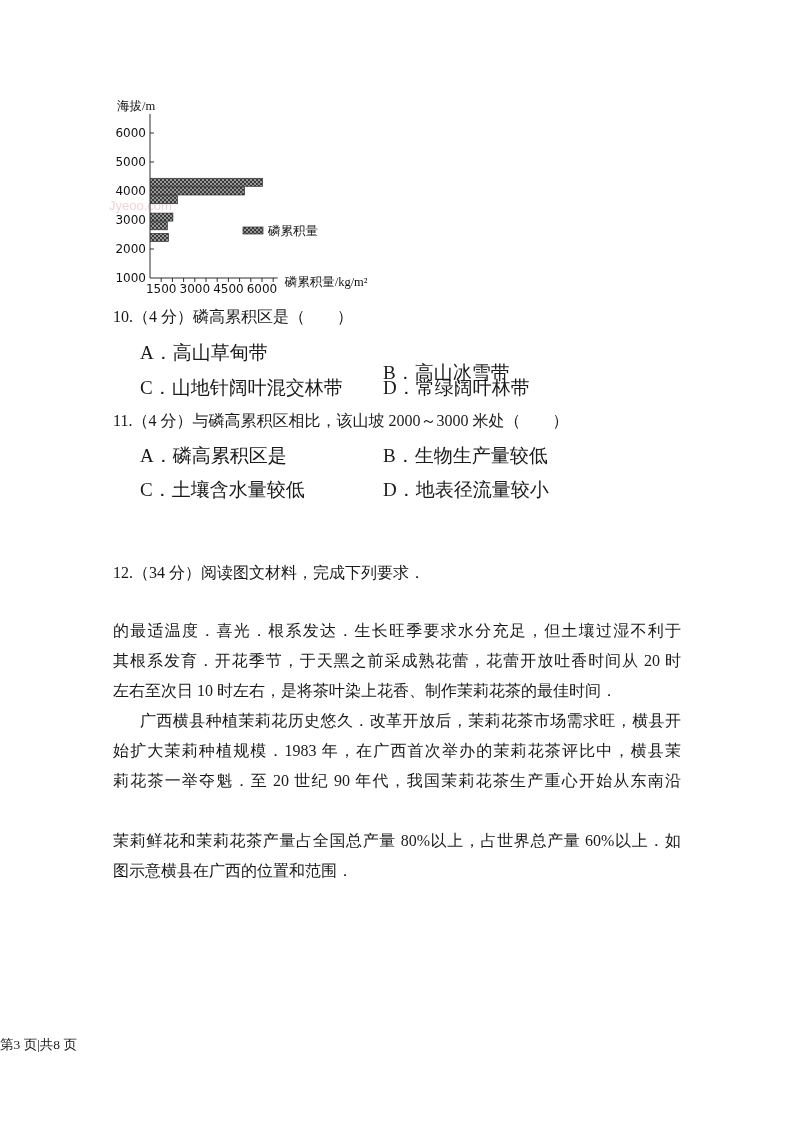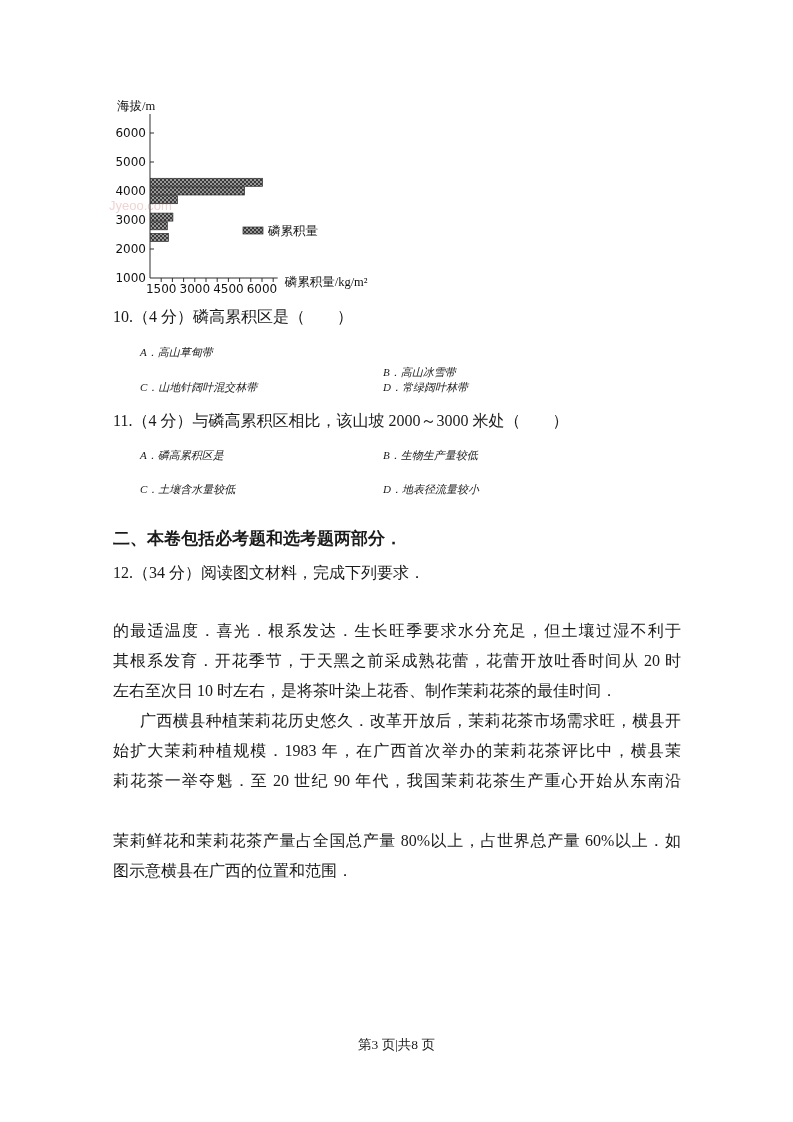--- a/index.html
+++ b/index.html
@@ -17,34 +17,32 @@
     width:568px;
     font-size:16px;
     line-height:21px;
     box-sizing:border-box;
     white-space:normal;
   }
   .jl{text-align:justify;text-align-last:justify;text-justify:inter-ideograph;}
   .indent{padding-left:27px;}
   .opt{
     position:absolute;
-    font-size:11px;
+    font-size:19px;
     line-height:21px;
     white-space:nowrap;
-    font-style:italic;
   }
   .heading{
     font-weight:bold;
     font-size:17px;
   }
   .footer{
     position:absolute;
     left:0;top:1036px;
     width:100%;
-    text-align:center;
     font-size:13.5px;
   }
   .chart-wrap{
     position:absolute;
     left:105px;top:92px;
     width:300px;height:215px;
   }
   
   .ax{stroke:#2e2e2e;stroke-width:1;}
   .bar{fill:url(#hatch);stroke:#2e2e2e;stroke-width:0.7;}
@@ -113,21 +111,20 @@
   <div class="opt" style="left:383px;top:362px"><span>B．</span><span>高山冰雪带</span></div>
   <div class="opt" style="left:140px;top:377px"><span>C．</span><span>山地针阔叶混交林带</span></div>
   <div class="opt" style="left:383px;top:377px"><span>D．</span><span>常绿阔叶林带</span></div>
 
   <div class="line" style="top:410px">11.（4 分）与磷高累积区相比，该山坡 2000～3000 米处（　　）</div>
   <div class="opt" style="left:140px;top:445px"><span>A．</span><span>磷高累积区是</span></div>
   <div class="opt" style="left:383px;top:445px"><span>B．</span><span>生物生产量较低</span></div>
   <div class="opt" style="left:140px;top:479px"><span>C．</span><span>土壤含水量较低</span></div>
   <div class="opt" style="left:383px;top:479px"><span>D．</span><span>地表径流量较小</span></div>
 
-  <div class="line heading" style="top:528px">二、本卷包括必考题和选考题两部分．</div>
 
   <div class="line" style="top:562px">12.（34 分）阅读图文材料，完成下列要求．</div>
 
   <div class="line jl" style="top:620px">的最适温度．喜光．根系发达．生长旺季要求水分充足，但土壤过湿不利于</div>
   <div class="line jl" style="top:650px">其根系发育．开花季节，于天黑之前采成熟花蕾，花蕾开放吐香时间从 20 时</div>
   <div class="line" style="top:680px">左右至次日 10 时左右，是将茶叶染上花香、制作茉莉花茶的最佳时间．</div>
 
   <div class="line jl indent" style="top:710px">广西横县种植茉莉花历史悠久．改革开放后，茉莉花茶市场需求旺，横县开</div>
   <div class="line jl" style="top:740px">始扩大茉莉种植规模．1983 年，在广西首次举办的茉莉花茶评比中，横县茉</div>
   <div class="line jl" style="top:770px">莉花茶一举夺魁．至 20 世纪 90 年代，我国茉莉花茶生产重心开始从东南沿</div>

